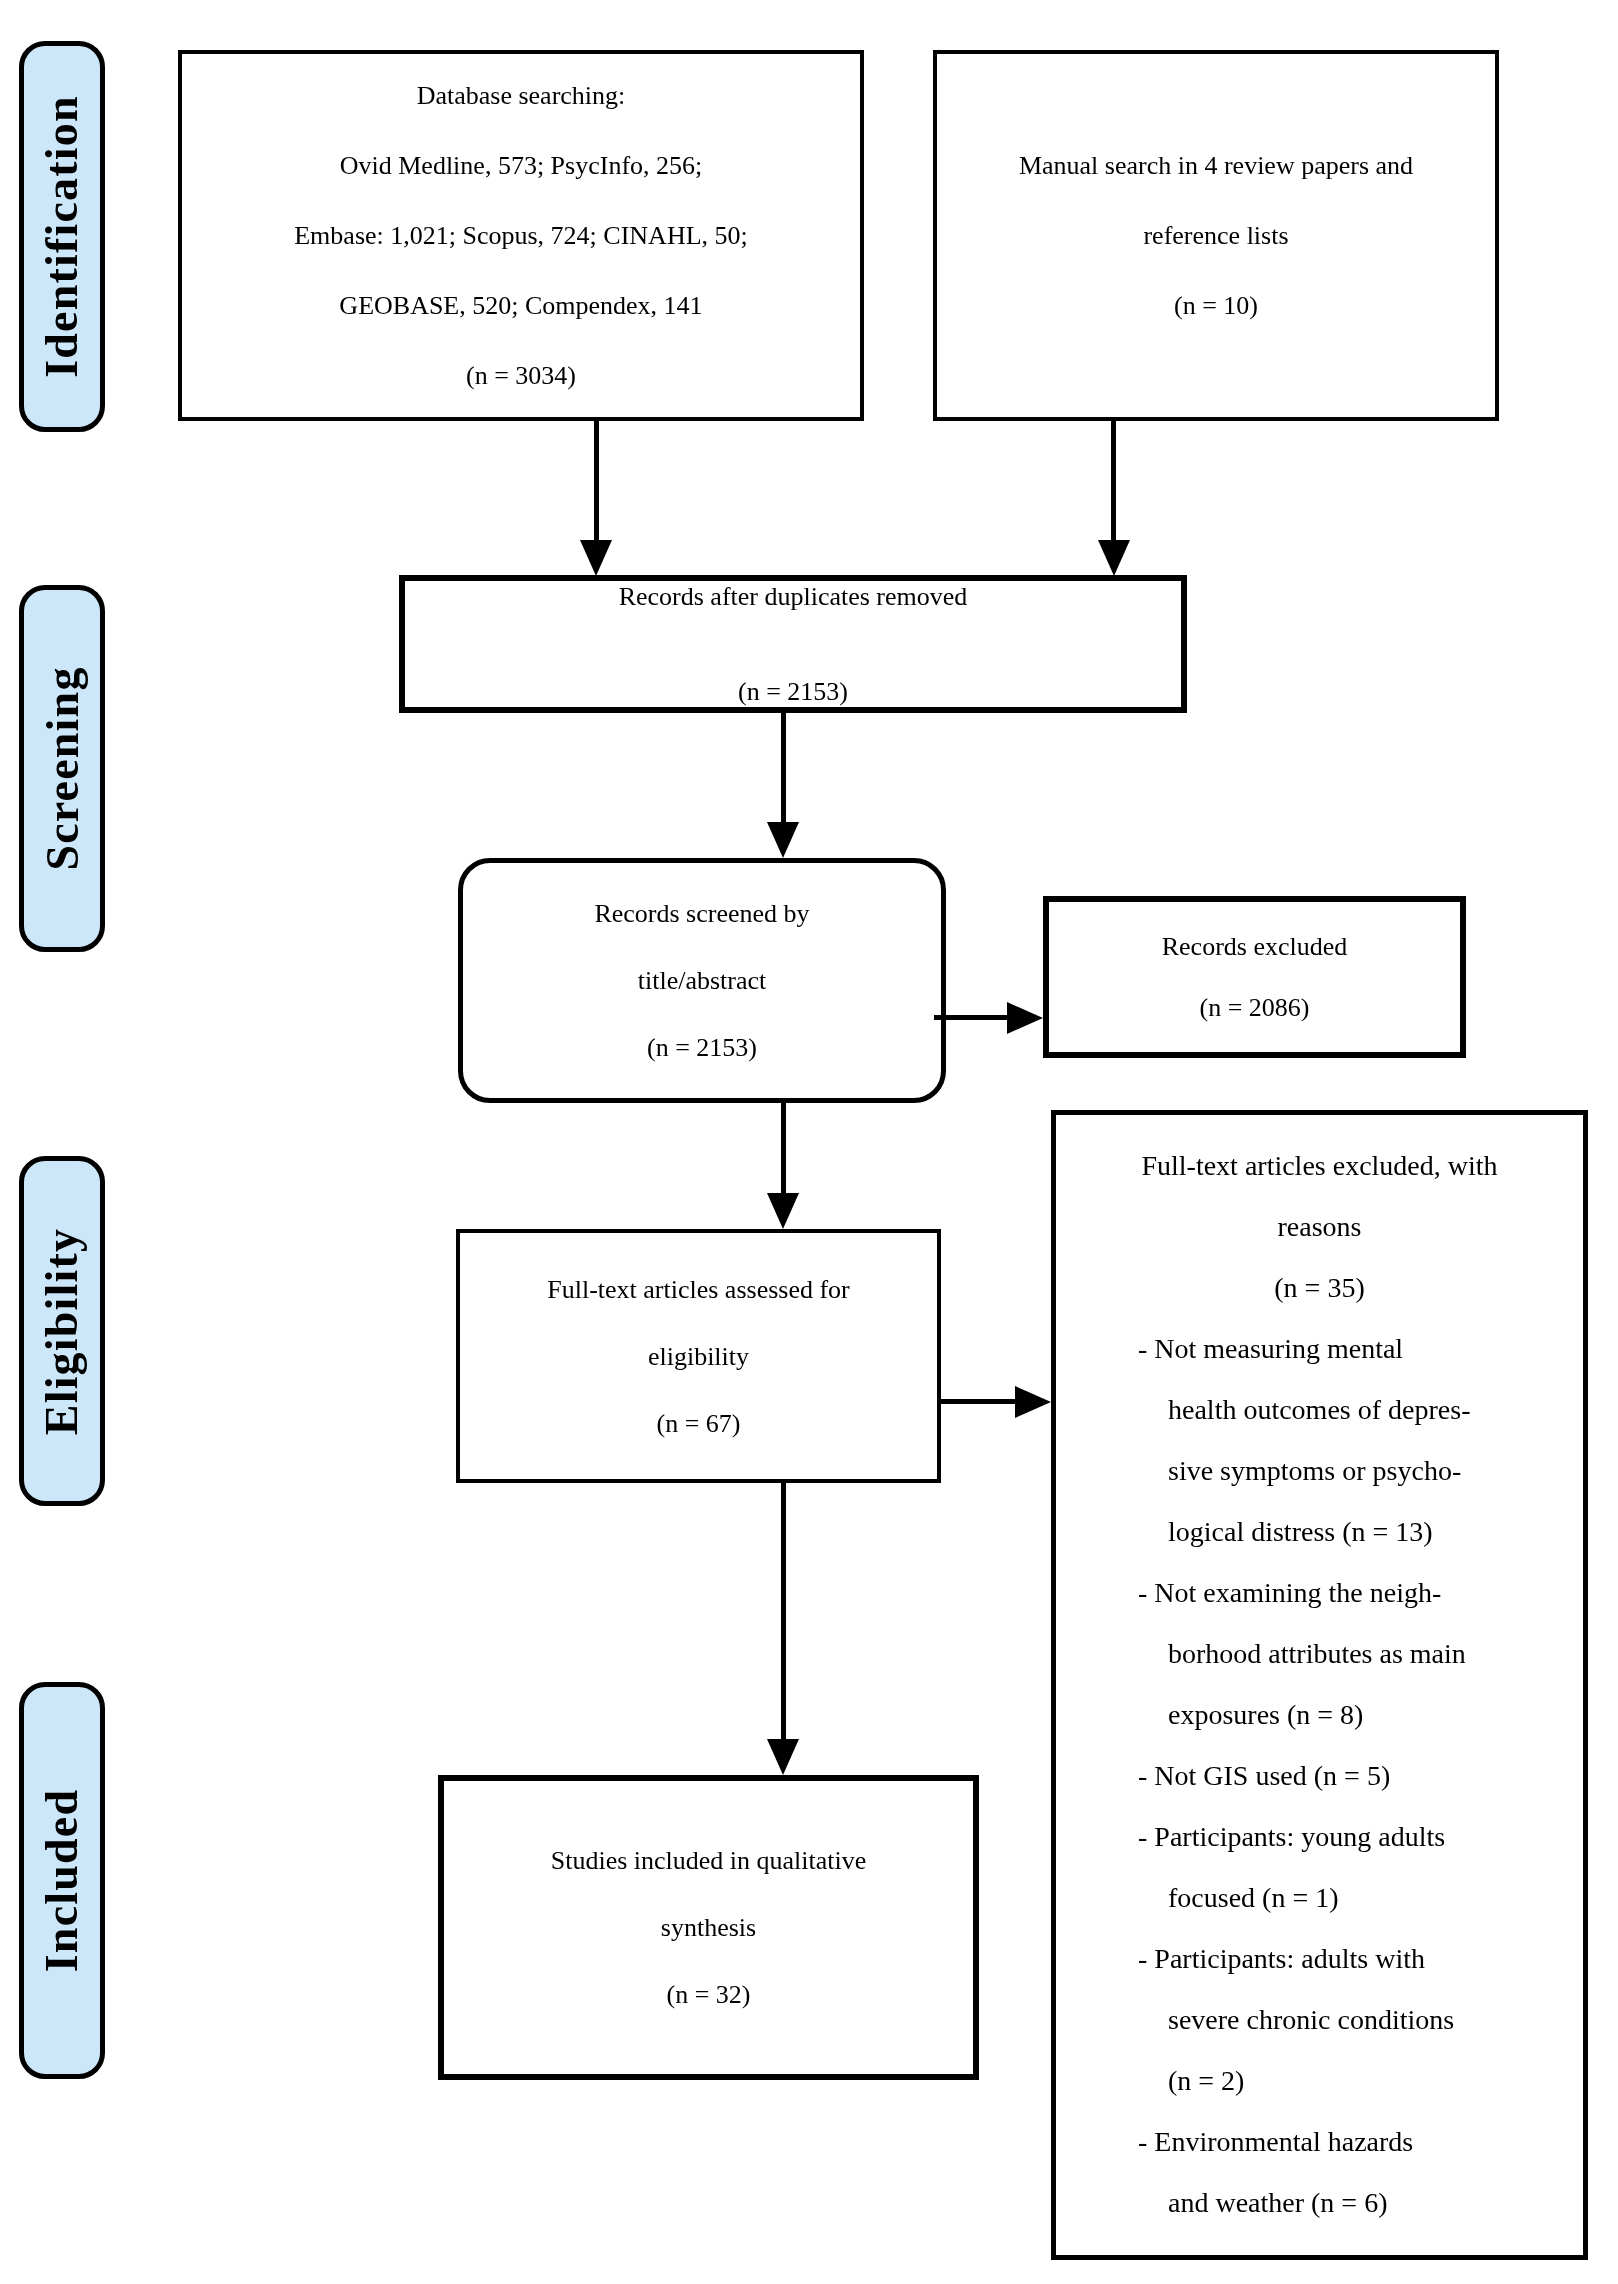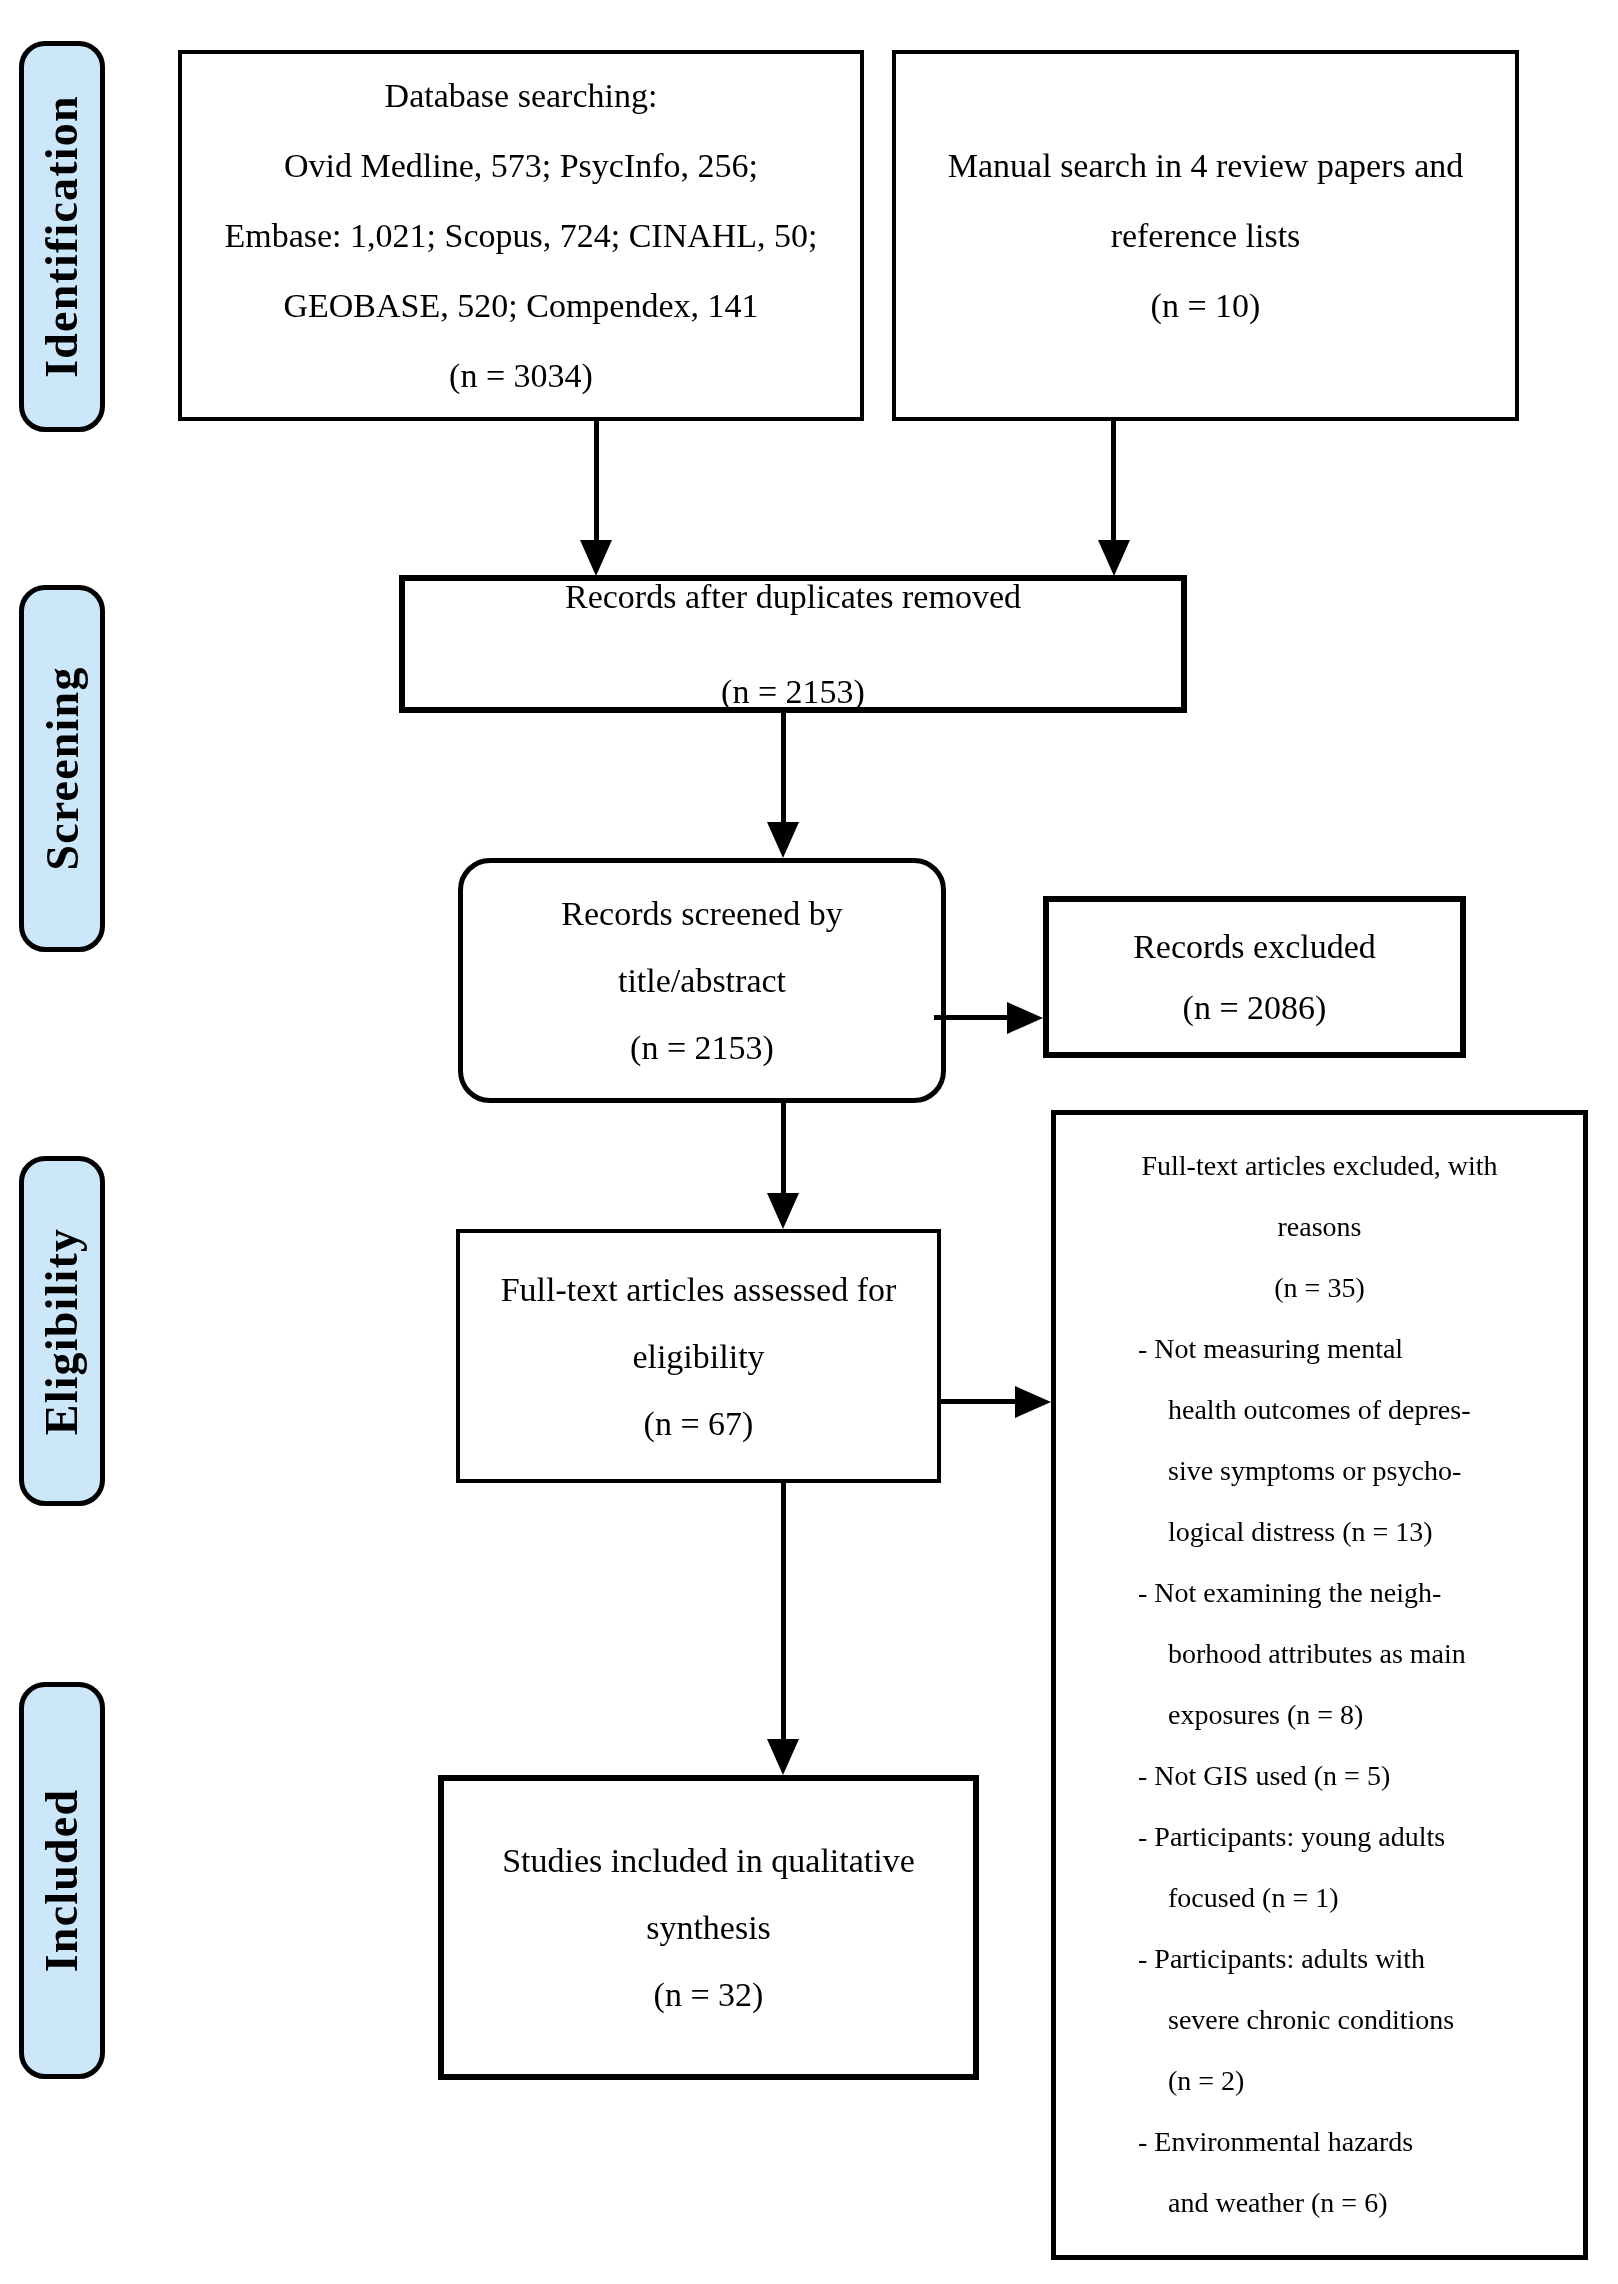--- a/index.html
+++ b/index.html
@@ -38,21 +38,21 @@
   .box{
     position:absolute;
     background:#ffffff;
     border-style:solid;
     border-color:#000000;
     display:flex;
     flex-direction:column;
     justify-content:center;
     align-items:center;
     text-align:center;
-    font-size:34px;
+    font-size:26px;
   }
   .bline{width:100%;line-height:70px;}
   .lh115 .bline{line-height:67px;}
   .lh100 .bline{line-height:58px;}
   .lh105 .bline{line-height:61px;}
 
   
   #box-bigexcl{
     display:block;
     padding-top:20px;
@@ -97,21 +97,21 @@
   </div>
 
   <div class="box" id="box-database" style="left:178px;top:50px;width:686px;height:371px;border-width:4.1px;">
     <div class="bline">Database searching:</div>
     <div class="bline">Ovid Medline, 573; PsycInfo, 256;</div>
     <div class="bline">Embase: 1,021; Scopus, 724; CINAHL, 50;</div>
     <div class="bline">GEOBASE, 520; Compendex, 141</div>
     <div class="bline">(n = 3034)</div>
   </div>
 
-  <div class="box" id="box-manual" style="left:892px;top:50px;width:627px;height:371px;border-width:4.7px;">
+  <div class="box" id="box-manual" style="left:933px;top:50px;width:566px;height:371px;border-width:4.7px;">
     <div class="bline">Manual search in 4 review papers and</div>
     <div class="bline">reference lists</div>
     <div class="bline">(n = 10)</div>
   </div>
 
   <div class="box lh100" id="box-duplicates" style="left:399px;top:575px;width:788px;height:138px;border-width:6.4px;gap:37px;">
     <div class="bline">Records after duplicates removed</div>
     <div class="bline">(n = 2153)</div>
   </div>
 

